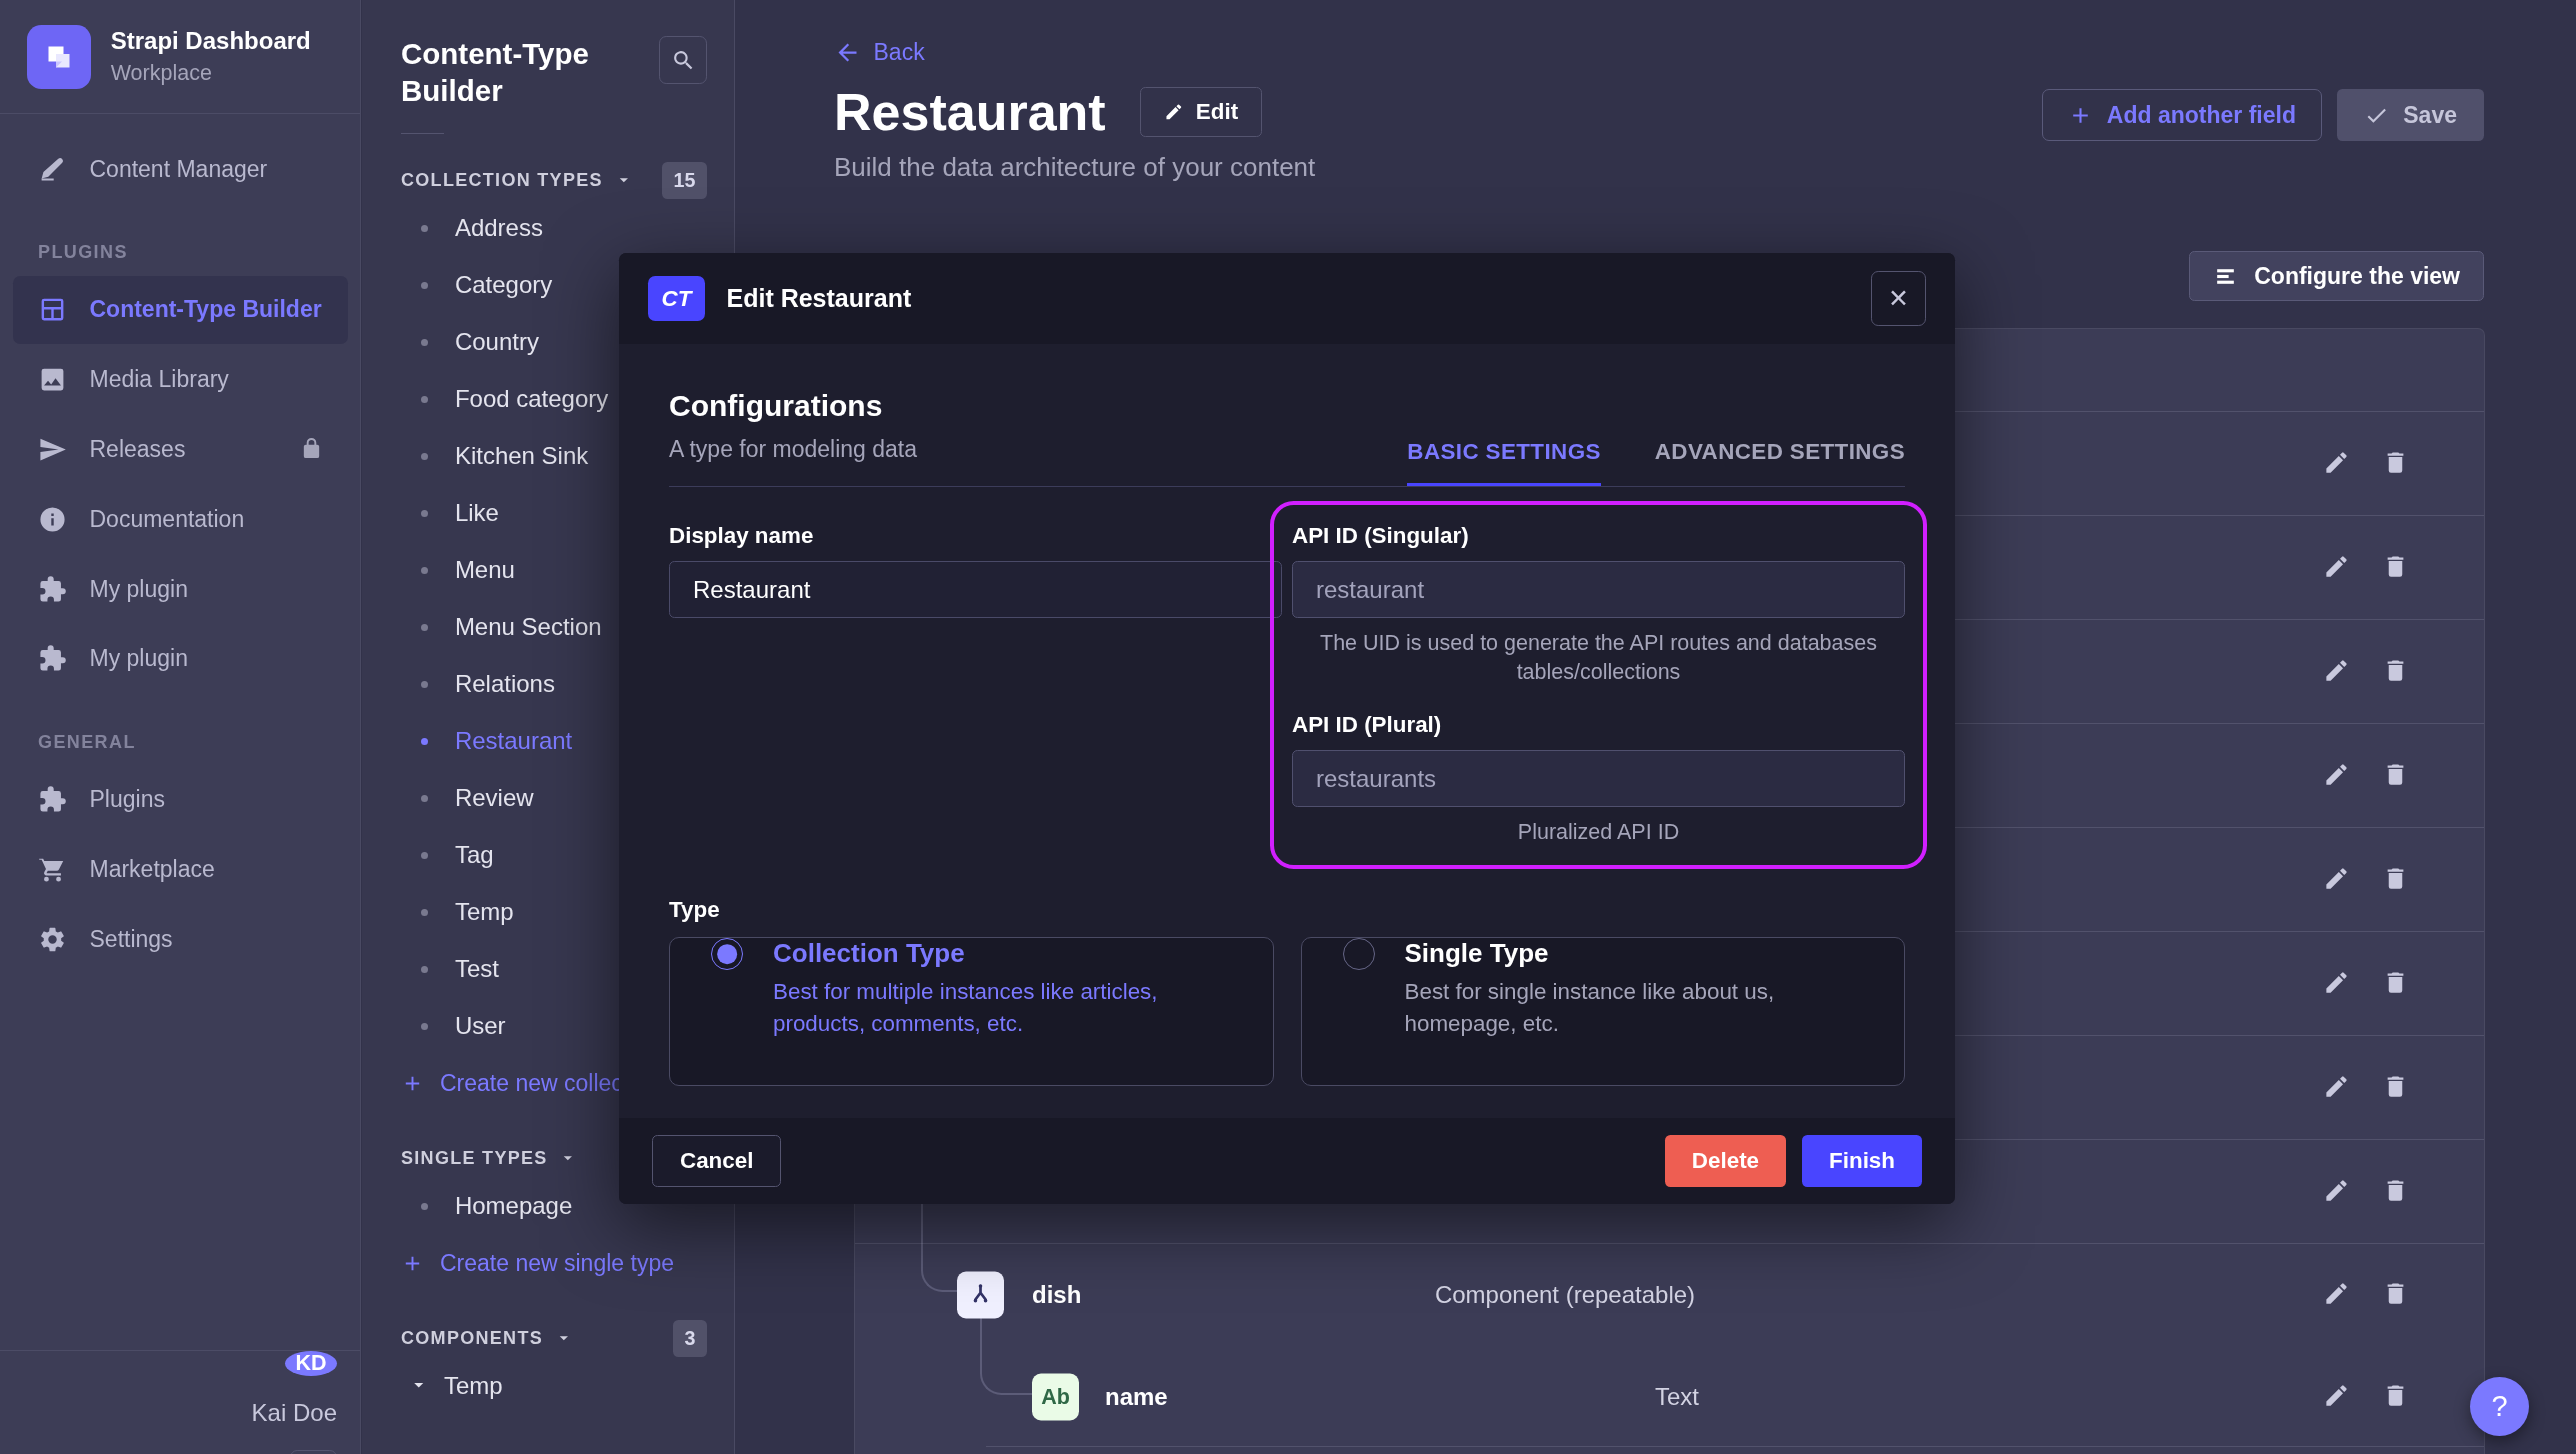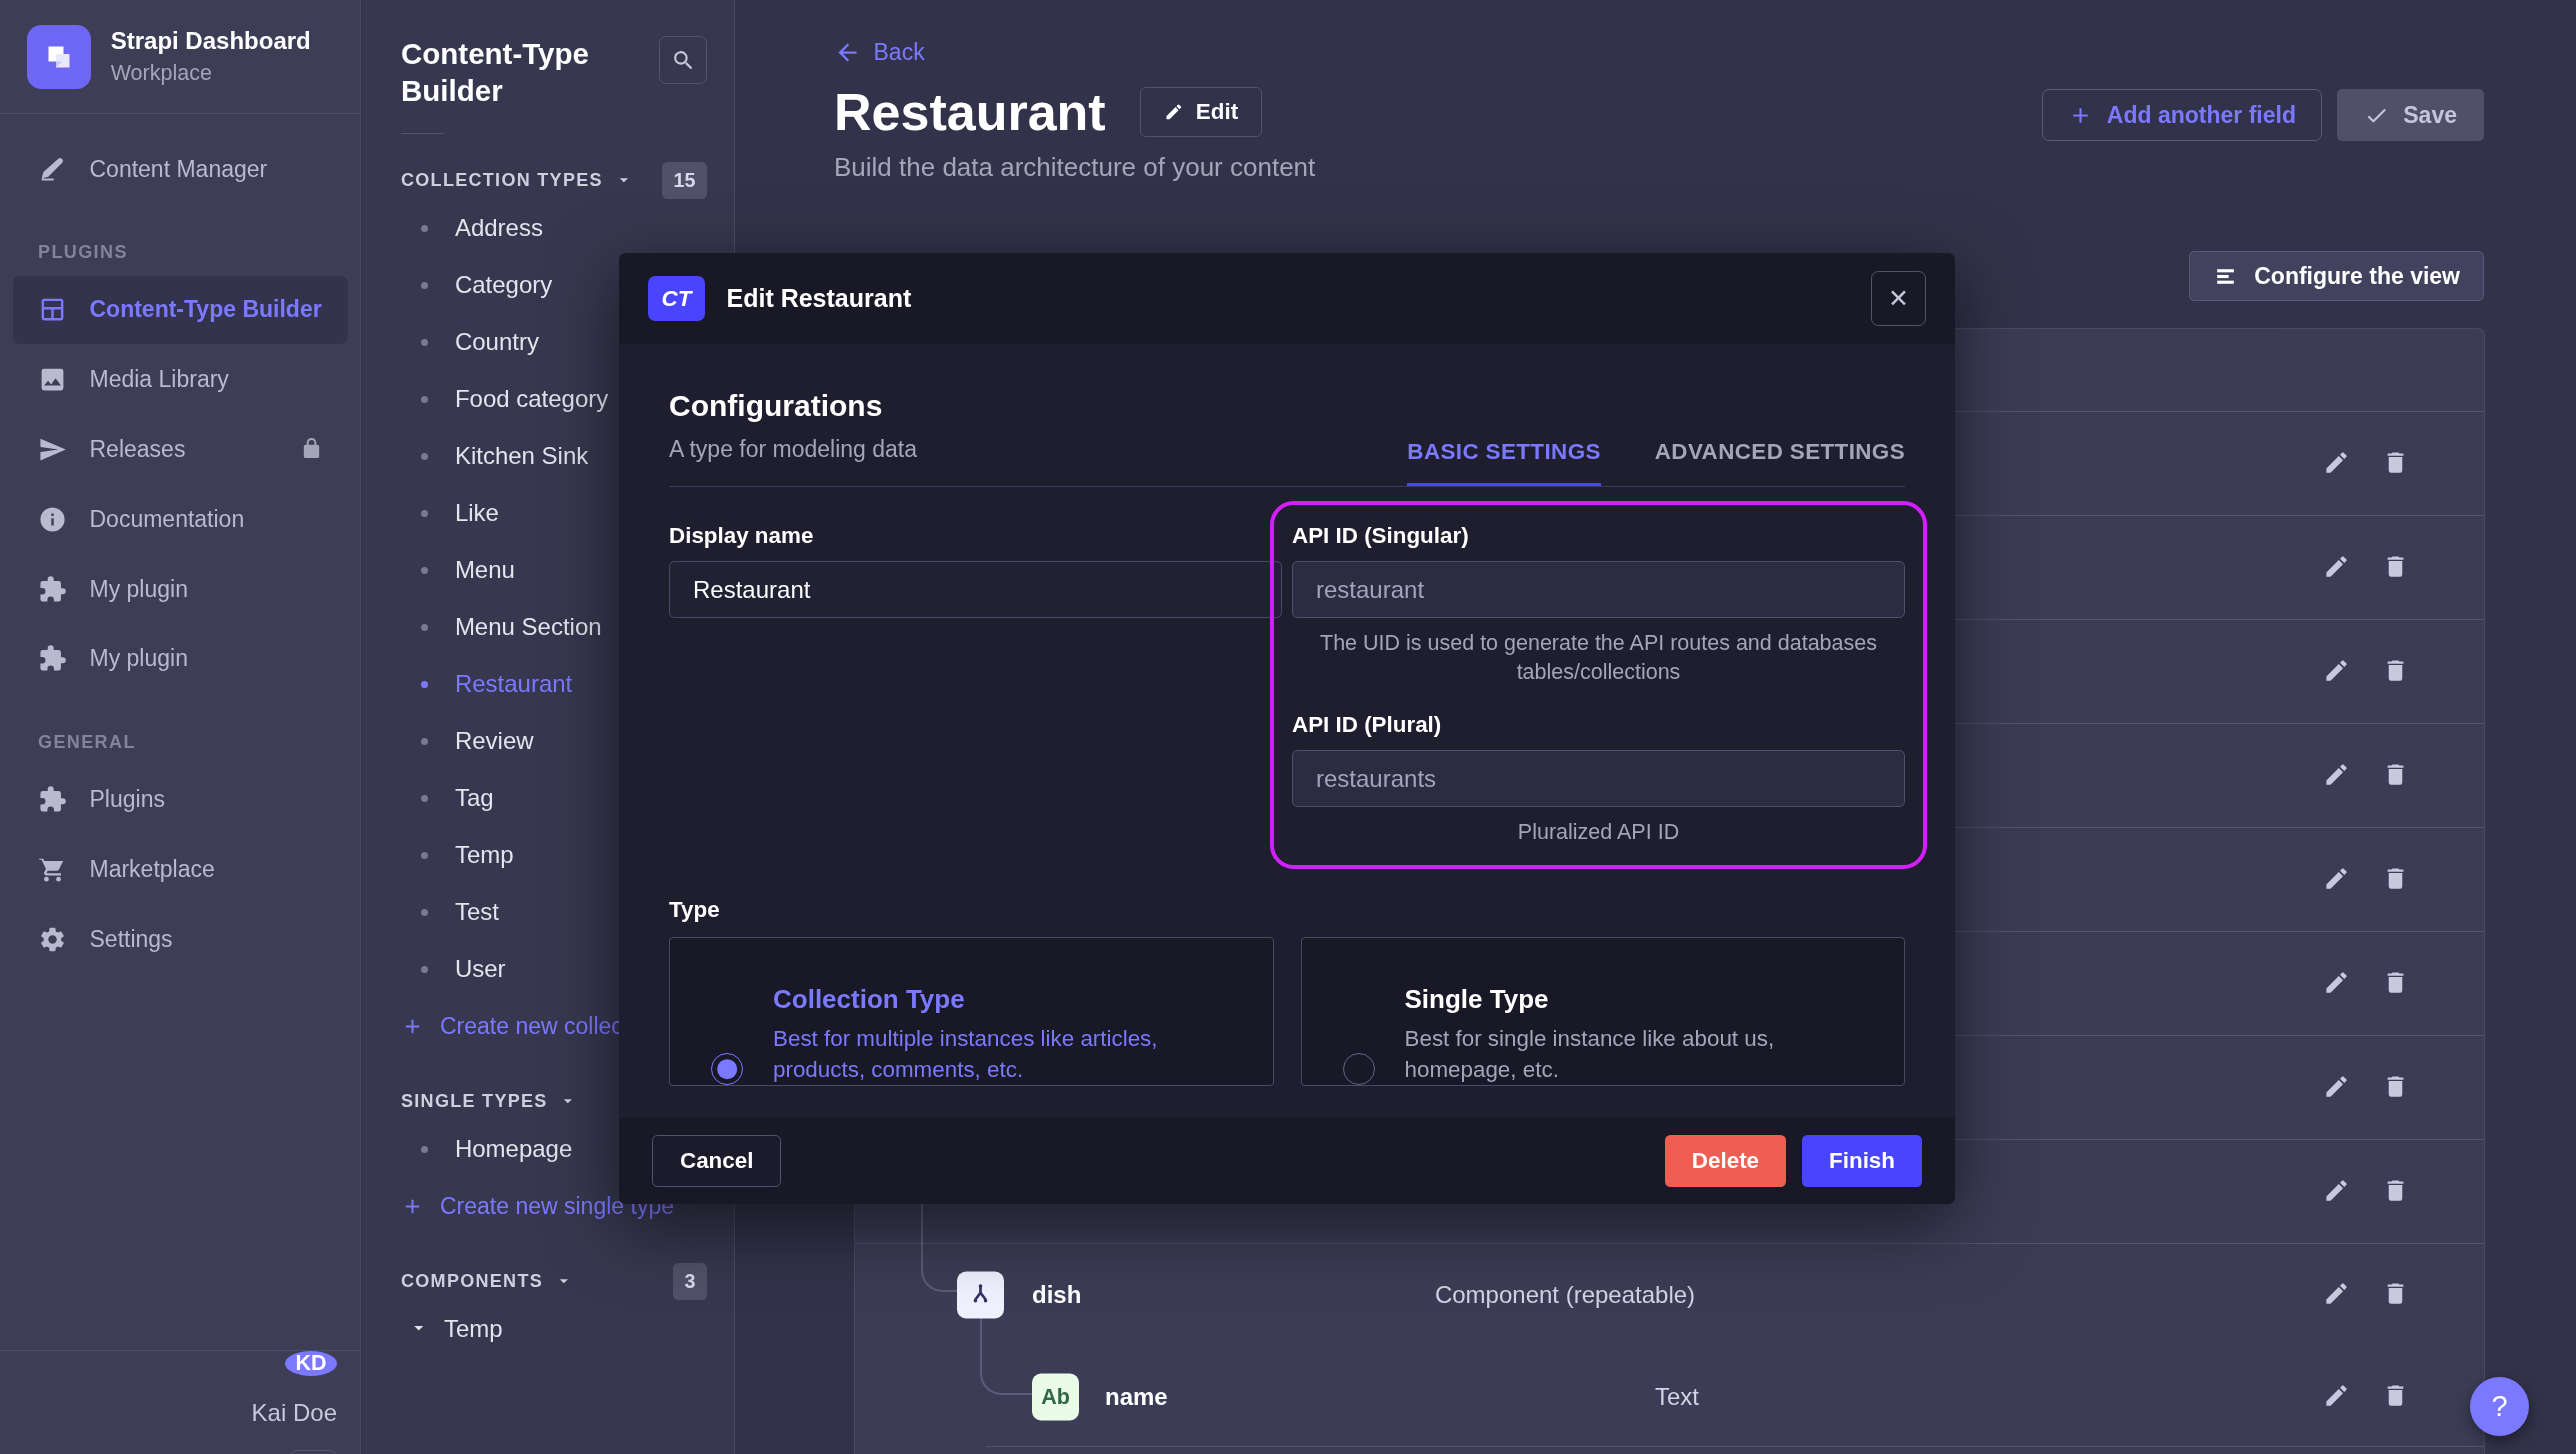--- a/index.html
+++ b/index.html
@@ -87,21 +87,21 @@
   .tab.active { color:#7b79ff; border-bottom-color:#4945ff; }
   .form-grid { display:grid; grid-template-columns:1fr 1fr; column-gap:10px; margin-top:36px; }
   .f-label { font-size:22.4px; font-weight:bold; color:#ffffff; margin-bottom:12.5px; }
   .t-input { width:100%; height:57px; border-radius:5.4px; border:0.9px solid #4a4a68; background:#212134; color:#ffffff; font-size:24px; padding:0 23px; font-family:"Liberation Sans", sans-serif; }
   .t-input.dim { background:#2b2b42; border-color:#50506e; color:#a3a3bc; }
   .hint { font-size:21.5px; line-height:1.35; color:#a5a5ba; margin-top:10.7px;text-align:center; }
   .gap28 { height:25px; }
   .highlight-outline { outline:4.5px solid #d11fff; outline-offset:18px; border-radius:1.8px; }
   .type-label { margin-top:50px; font-size:22.4px; font-weight:bold; color:#ffffff; }
   .type-grid { display:grid; grid-template-columns:1fr 1fr; column-gap:27px; margin-top:14.3px; }
-  .type-card { height:149px; border-radius:4px; border:0.9px solid #4a4a63; background:#181826; display:flex; align-items:flex-end; padding:0 32px 0 41px; gap:30px; cursor:pointer; }
+  .type-card { height:149px; border-radius:10px; border:0.9px solid #4a4a63; background:#181826; display:flex; align-items:flex-start; padding:0 32px 0 41px; gap:30px; cursor:pointer; }
   .radio { width:32px; height:32px; border-radius:50%; border:1.8px solid #666687; flex:0 0 auto; position:relative; }
   .radio.on { border-color:#7b79ff; }
   .radio.on::after { content:""; position:absolute; left:50%; top:50%; transform:translate(-50%,-50%); width:19.7px; height:19.7px; border-radius:50%; background:#7b79ff; }
   .tc-title { font-size:26px; font-weight:bold; color:#ffffff; }
   .tc-desc { font-size:22.4px; line-height:1.4; color:#a5a5ba; margin-top:7.2px; }
   .type-card.sel .tc-title, .type-card.sel .tc-desc { color:#7b79ff; }
   .modal-footer { position:absolute; left:0; right:0; bottom:0; height:86px; background:#181826; border-radius:0 0 7.2px 7.2px; display:flex; align-items:center; padding:0 33px; }
   .btn { height:52px; border-radius:5.4px; font-size:22.4px; font-weight:bold; cursor:pointer; padding:0 27px; font-family:"Liberation Sans", sans-serif; }
   .cancel-btn { background:#1b1b2b; border:0.9px solid #54546f; color:#ffffff; }
   .right-btns { margin-left:auto; display:flex; gap:16px; }
@@ -245,20 +245,24 @@
           <span class="bullet"></span>
           <span class="sub-label">Like</span>
         </div>
         <div class="sub-item">
           <span class="bullet"></span>
           <span class="sub-label">Menu</span>
         </div>
         <div class="sub-item">
           <span class="bullet"></span>
           <span class="sub-label">Menu Section</span>
+        </div>
+        <div class="sub-item">
+          <span class="bullet"></span>
+          <span class="sub-label">Relations</span>
         </div>
         <div class="sub-item active">
           <span class="bullet"></span>
           <span class="sub-label">Restaurant</span>
         </div>
         <div class="sub-item">
           <span class="bullet"></span>
           <span class="sub-label">Review</span>
         </div>
         <div class="sub-item">

